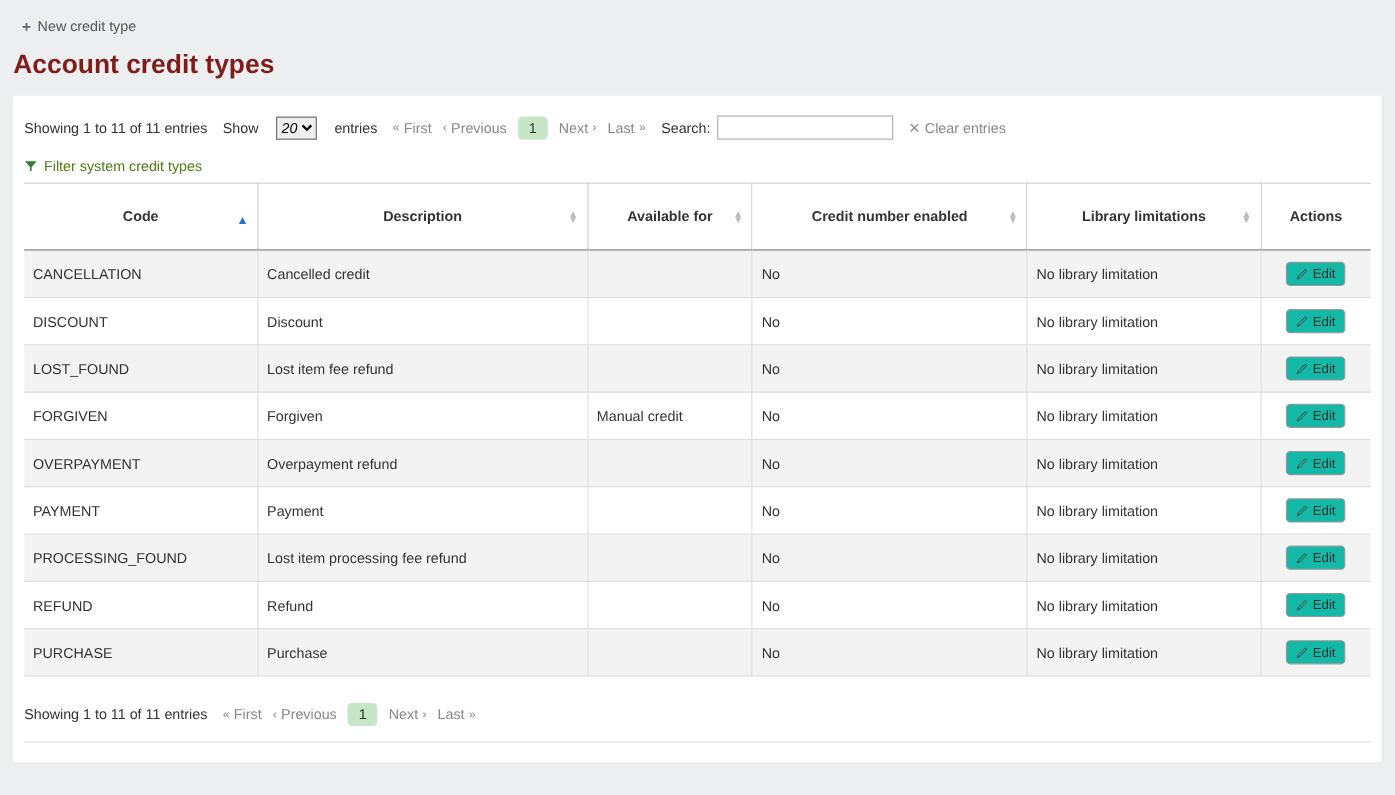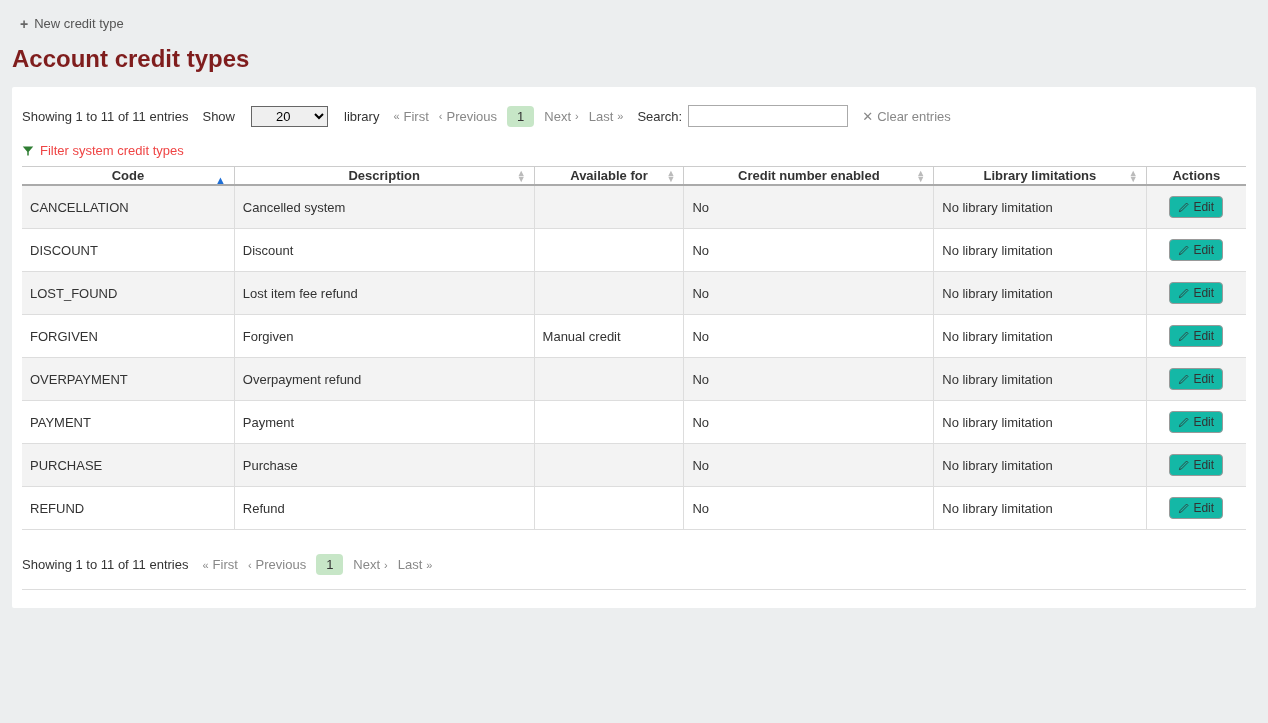--- a/index.html
+++ b/index.html
@@ -39,22 +39,23 @@
     display: flex;
     align-items: center;
     flex-wrap: wrap;
     gap: 14px;
     margin-bottom: 16px;
   }
   .entries-info { color: #333; }
   .show-group { display: inline-flex; align-items: center; gap: 16px; }
   select.page-size {
     border: 1px solid #666;
-    padding: 1px 20px;
-    font-size: 13px;
+    padding: 1px 0;
+    font-size: 13px;
+    font-style: italic;
   }
   .pager {
     display: inline-flex;
     align-items: center;
     gap: 10px;
   }
   .pager .pg-link {
     color: #888;
     cursor: pointer;
     display: inline-flex;
@@ -77,38 +78,38 @@
     padding: 2px 4px;
   }
   .clear-filter {
     color: #888;
     cursor: pointer;
     display: inline-flex;
     align-items: center;
     gap: 4px;
   }
   .filter-link {
-    color: #ef4444;
+    color: #4d7c0f;
     display: inline-flex;
     align-items: center;
     gap: 6px;
     cursor: pointer;
     margin-bottom: 4px;
     font-size: 13px;
   }
   .filter-icon-svg { width: 12px; height: 12px; }
   table.data {
     width: 100%;
     border-collapse: collapse;
     margin-top: 4px;
   }
   table.data thead th {
     border-top: 1px solid #ccc;
     border-bottom: 2px solid #aaa;
-    padding: 1px 8px;
+    padding: 22px 8px;
     text-align: center;
     font-weight: bold;
     color: #333;
     position: relative;
     background: #fff;
   }
   table.data thead th:not(:last-child) {
     border-right: 1px solid #ccc;
   }
   .sort-indicator {
@@ -174,21 +175,21 @@
   <div class="panel">
 
     <div class="controls">
       <span class="entries-info">Showing 1 to 11 of 11 entries</span>
 
       <span class="show-group">
         <span>Show</span>
         <select class="page-size">
           <option>20</option>
         </select>
-        <span>library</span>
+        <span>entries</span>
       </span>
 
       <span class="pager">
         <span class="pg-link">
           <span class="chev">«</span>
           <span>First</span>
         </span>
         <span class="pg-link">
           <span class="chev">‹</span>
           <span>Previous</span>
@@ -258,21 +259,21 @@
               </span>
           </th>
           <th style="width:8%;">
             <span>Actions</span>
           </th>
         </tr>
       </thead>
       <tbody id="table-body">
           <tr>
             <td>CANCELLATION</td>
-            <td>Cancelled system</td>
+            <td>Cancelled credit</td>
             <td></td>
             <td>No</td>
             <td>No library limitation</td>
             <td class="actions-cell"><span class="edit-btn">
                 <svg class="pencil-svg" viewBox="0 0 16 16">
                   <path d="M12.5 1.5 L14.5 3.5 L5 13 L2 14 L3 11 Z" fill="none" stroke="#333" stroke-width="1.2"></path>
                 </svg>
                 <span>Edit</span>
               </span></td>
           </tr>
@@ -335,35 +336,48 @@
             <td>No</td>
             <td>No library limitation</td>
             <td class="actions-cell"><span class="edit-btn">
                 <svg class="pencil-svg" viewBox="0 0 16 16">
                   <path d="M12.5 1.5 L14.5 3.5 L5 13 L2 14 L3 11 Z" fill="none" stroke="#333" stroke-width="1.2"></path>
                 </svg>
                 <span>Edit</span>
               </span></td>
           </tr>
           <tr>
+            <td>PROCESSING_FOUND</td>
+            <td>Lost item processing fee refund</td>
+            <td></td>
+            <td>No</td>
+            <td>No library limitation</td>
+            <td class="actions-cell"><span class="edit-btn">
+                <svg class="pencil-svg" viewBox="0 0 16 16">
+                  <path d="M12.5 1.5 L14.5 3.5 L5 13 L2 14 L3 11 Z" fill="none" stroke="#333" stroke-width="1.2"></path>
+                </svg>
+                <span>Edit</span>
+              </span></td>
+          </tr>
+          <tr>
+            <td>REFUND</td>
+            <td>Refund</td>
+            <td></td>
+            <td>No</td>
+            <td>No library limitation</td>
+            <td class="actions-cell"><span class="edit-btn">
+                <svg class="pencil-svg" viewBox="0 0 16 16">
+                  <path d="M12.5 1.5 L14.5 3.5 L5 13 L2 14 L3 11 Z" fill="none" stroke="#333" stroke-width="1.2"></path>
+                </svg>
+                <span>Edit</span>
+              </span></td>
+          </tr>
+          <tr>
             <td>PURCHASE</td>
             <td>Purchase</td>
-            <td></td>
-            <td>No</td>
-            <td>No library limitation</td>
-            <td class="actions-cell"><span class="edit-btn">
-                <svg class="pencil-svg" viewBox="0 0 16 16">
-                  <path d="M12.5 1.5 L14.5 3.5 L5 13 L2 14 L3 11 Z" fill="none" stroke="#333" stroke-width="1.2"></path>
-                </svg>
-                <span>Edit</span>
-              </span></td>
-          </tr>
-          <tr>
-            <td>REFUND</td>
-            <td>Refund</td>
             <td></td>
             <td>No</td>
             <td>No library limitation</td>
             <td class="actions-cell"><span class="edit-btn">
                 <svg class="pencil-svg" viewBox="0 0 16 16">
                   <path d="M12.5 1.5 L14.5 3.5 L5 13 L2 14 L3 11 Z" fill="none" stroke="#333" stroke-width="1.2"></path>
                 </svg>
                 <span>Edit</span>
               </span></td>
           </tr>

